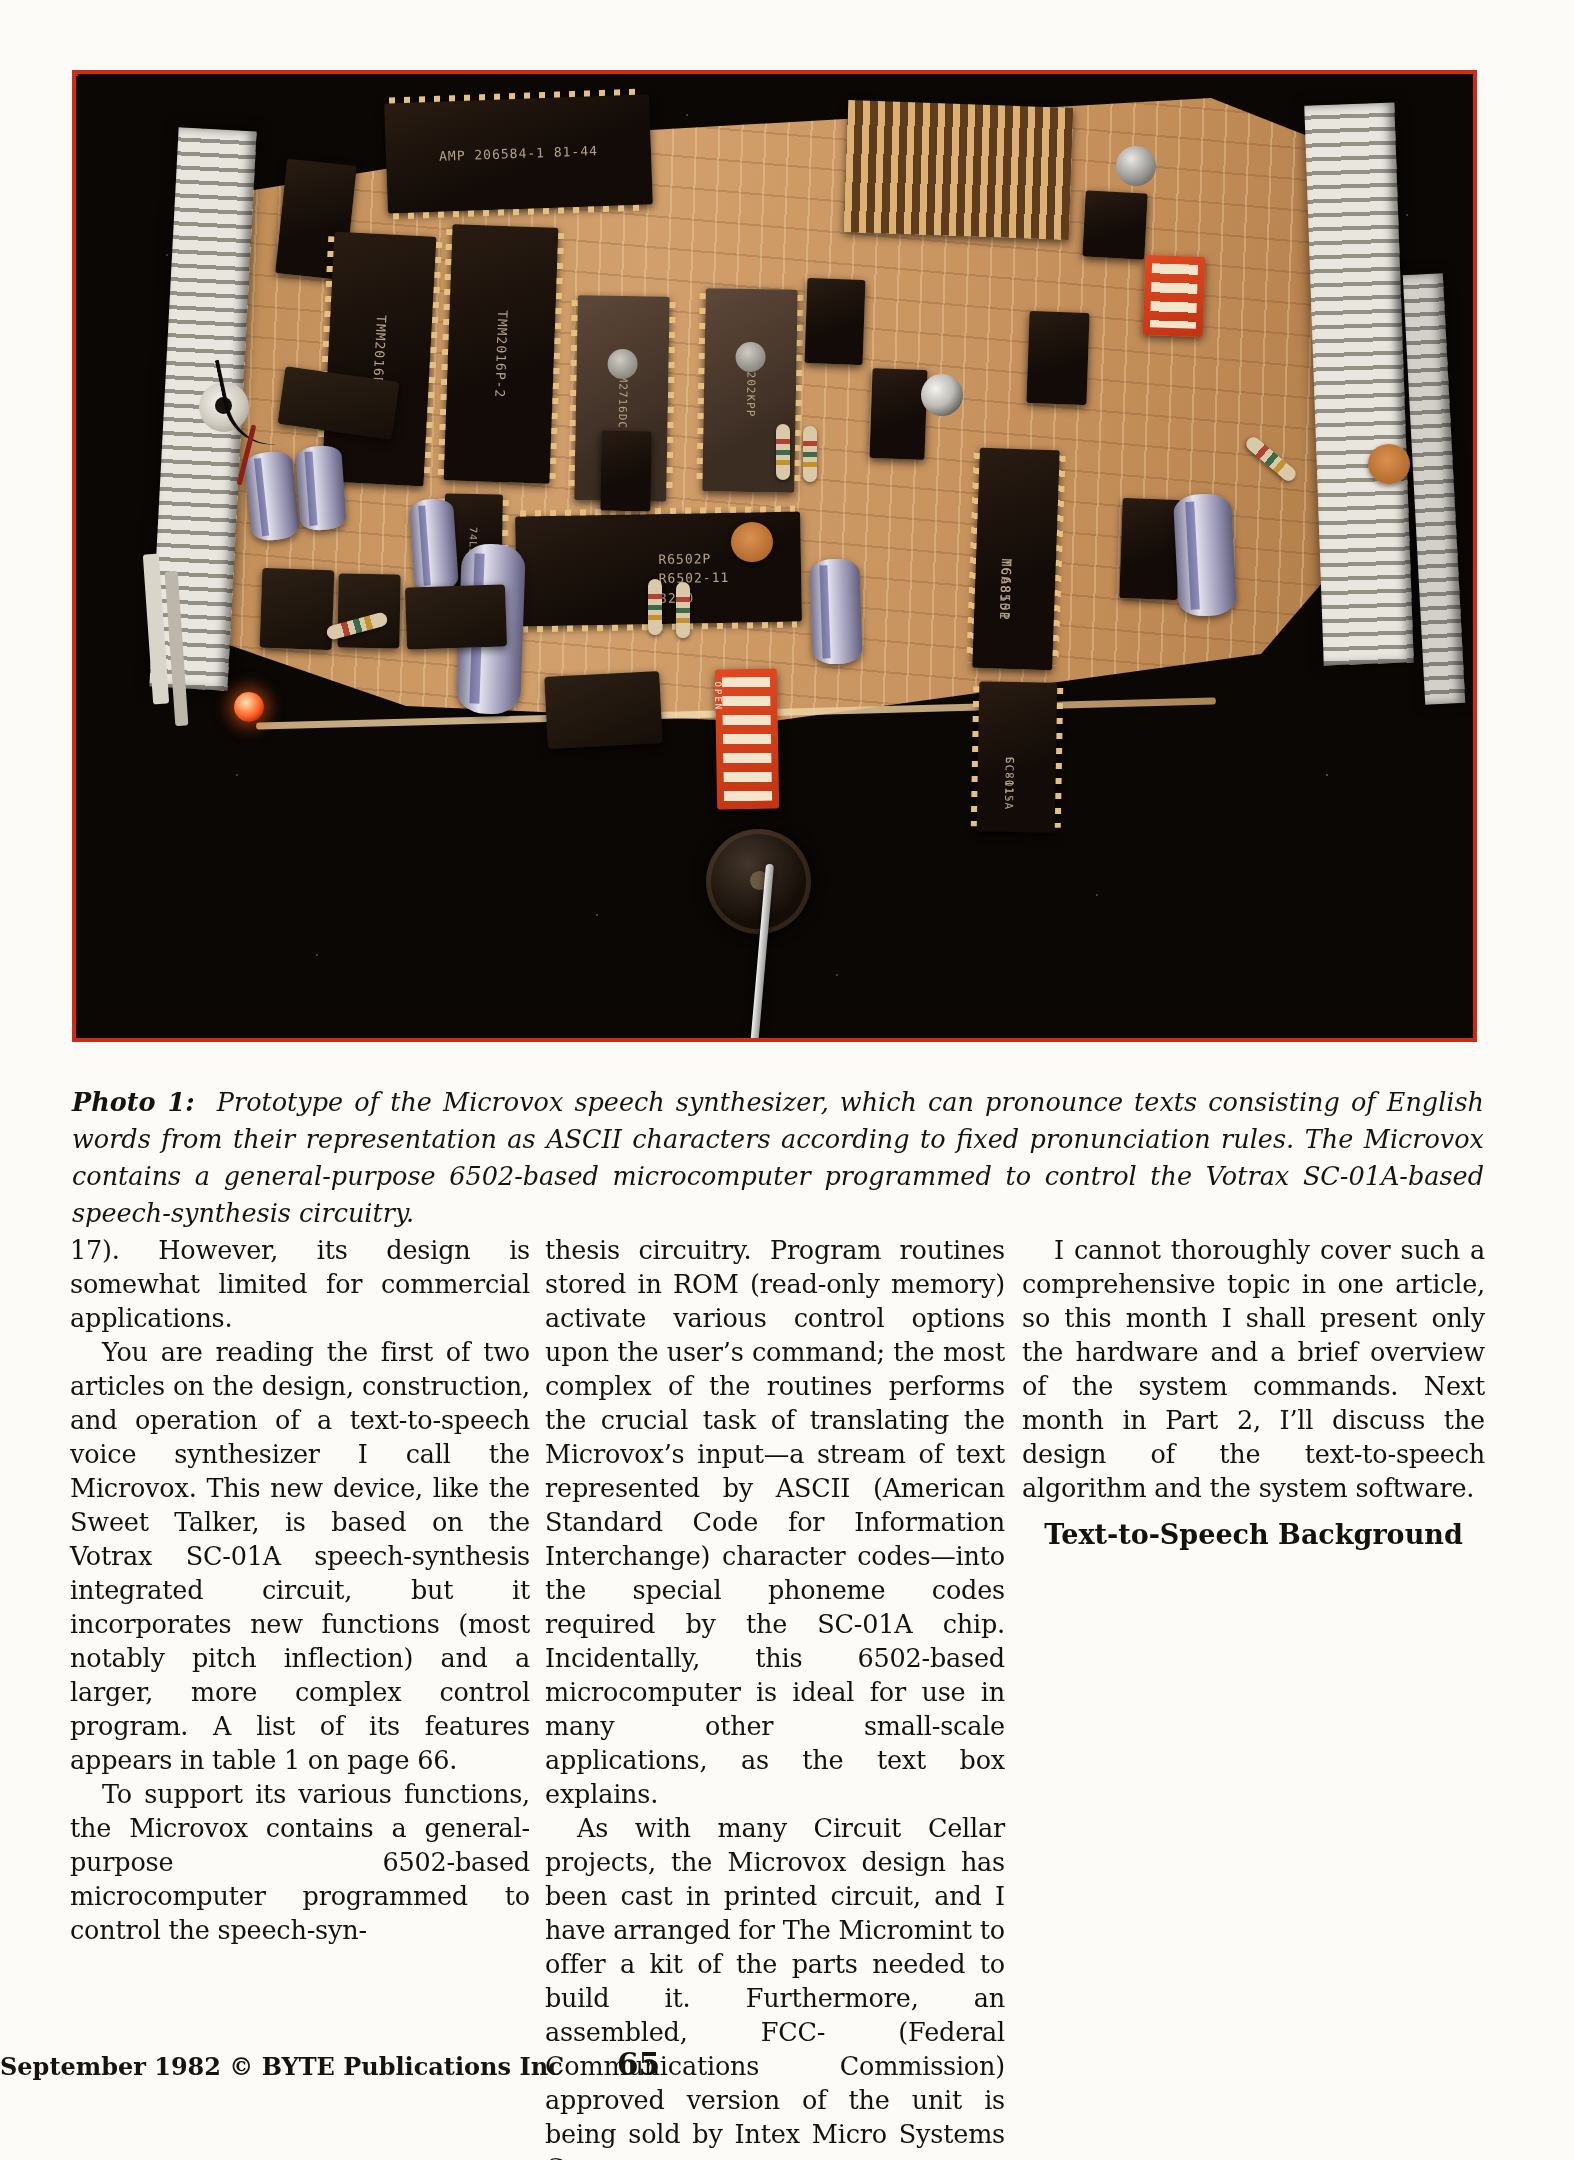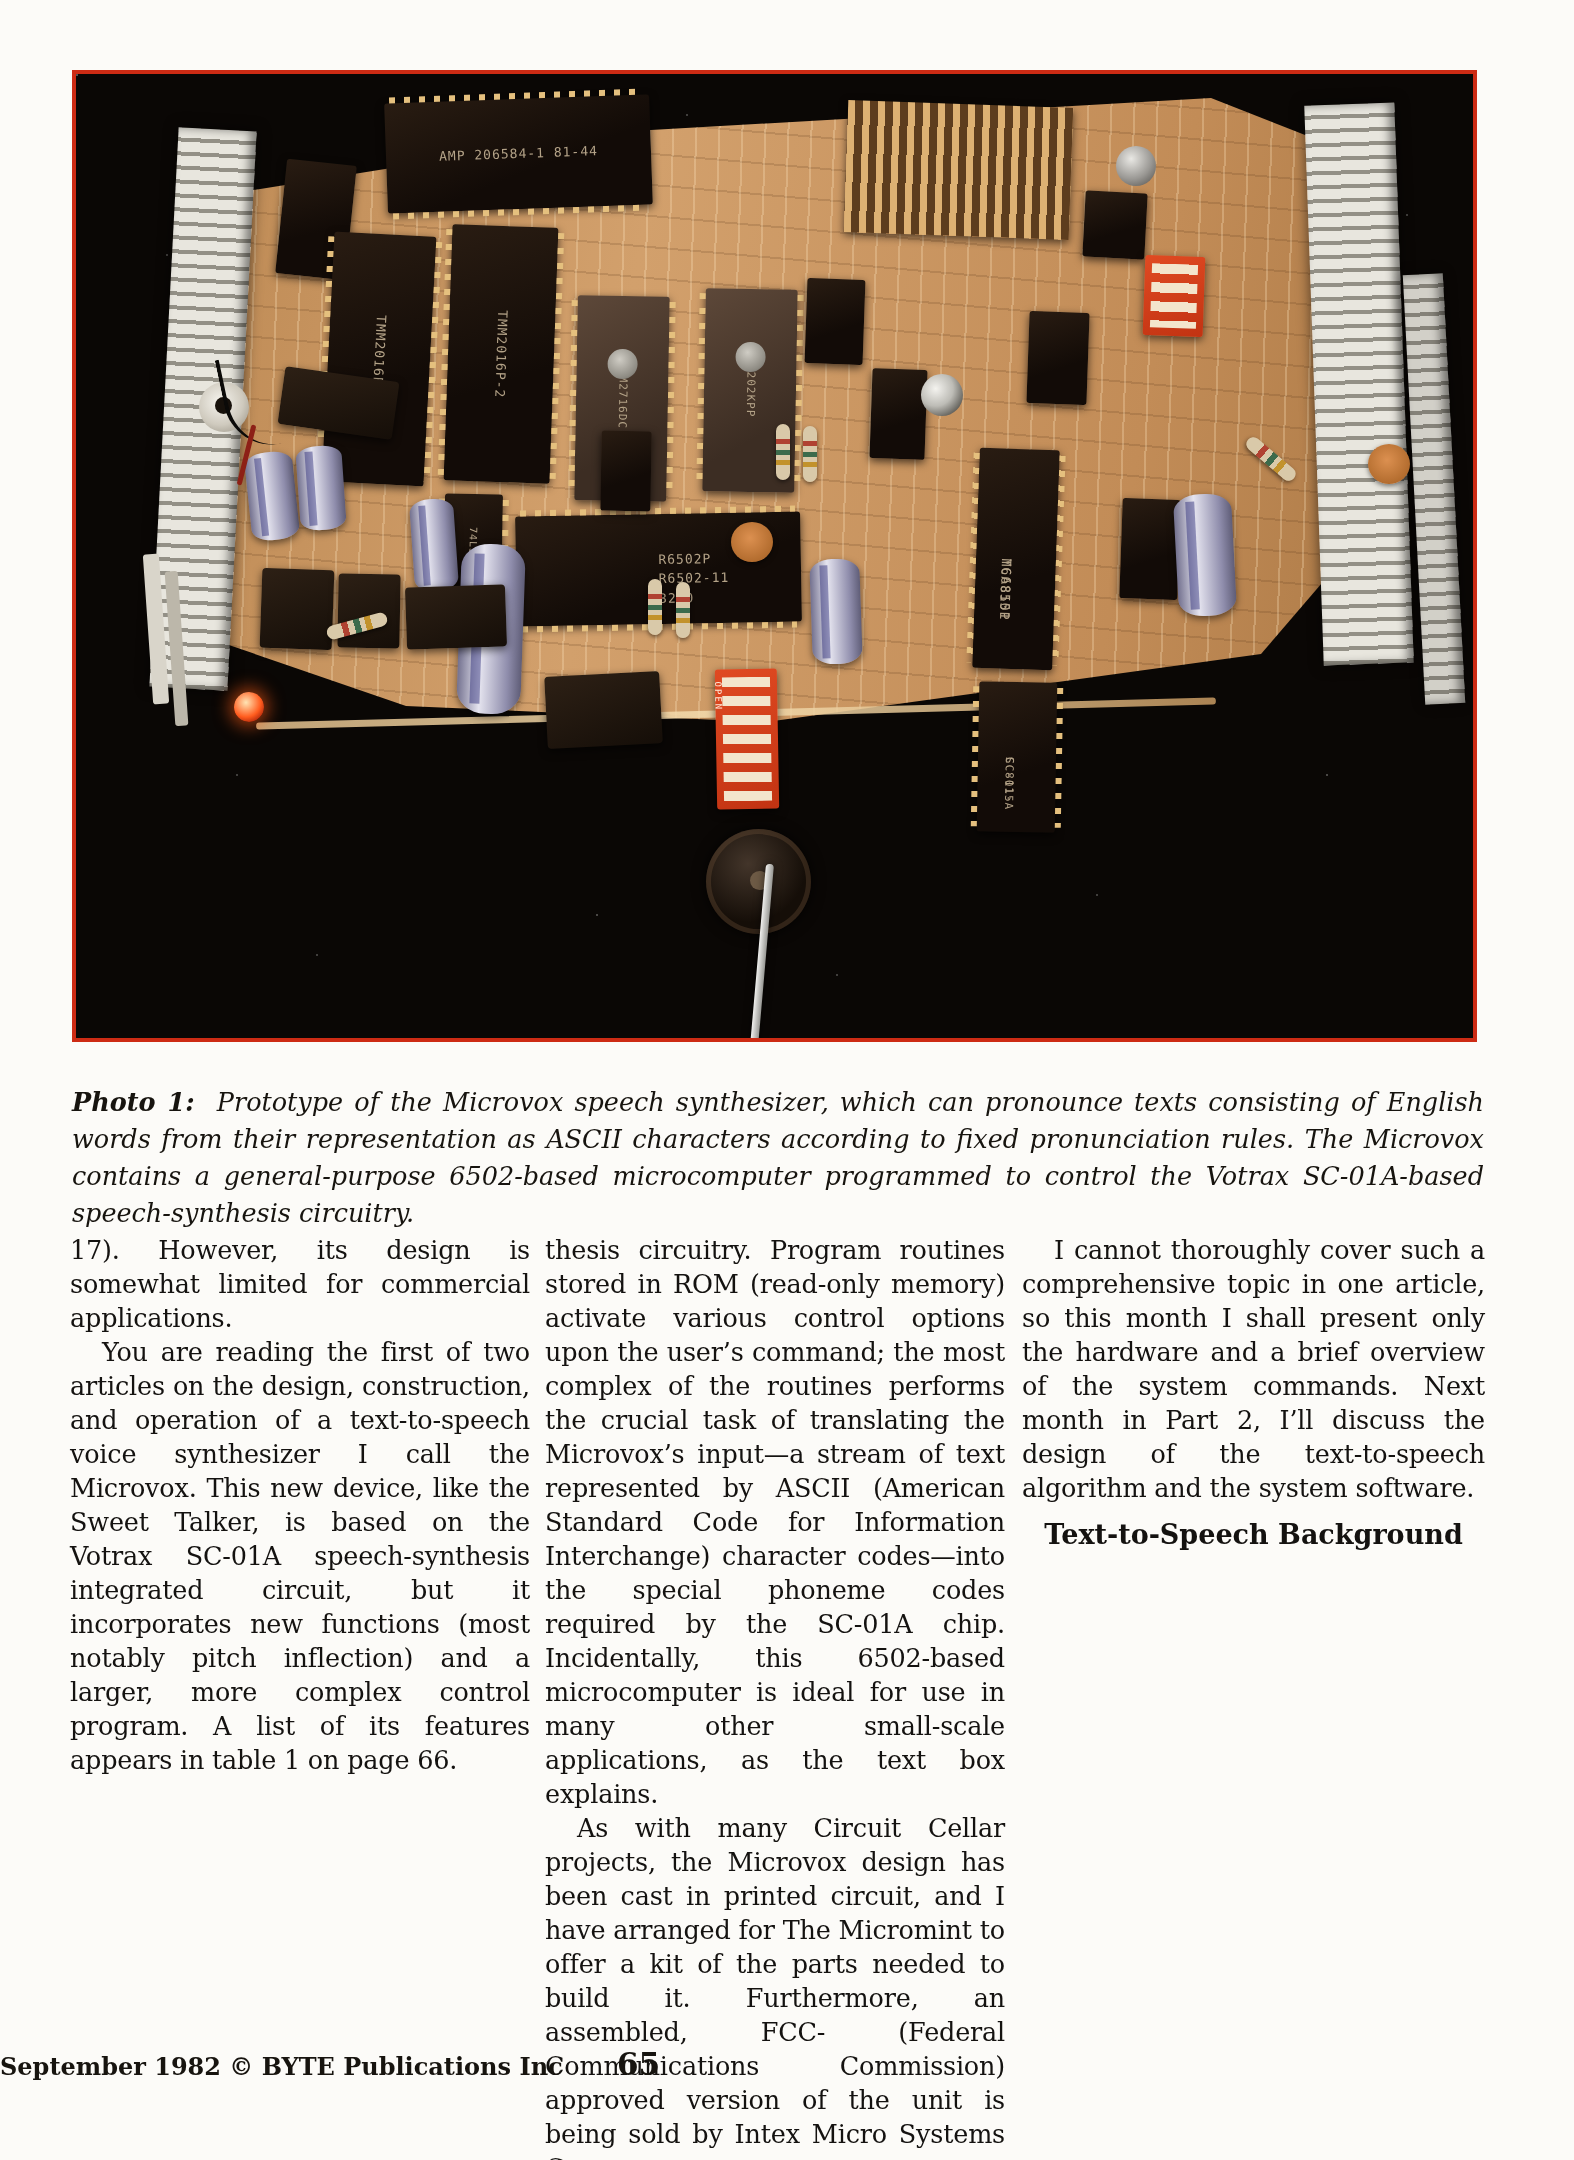--- a/index.html
+++ b/index.html
@@ -198,20 +198,21 @@
   <div class="lever" style="left:690px;top:790px;height:330px;transform:rotate(5deg);"></div>
   <div class="wireb" style="left:148px;top:280px;width:52px;height:95px;transform:rotate(-12deg);"></div>
   <div class="wirer" style="left:168px;top:350px;height:62px;transform:rotate(14deg);"></div>
 </div>
 
 <p class="caption"><b>Photo 1:</b>&nbsp; <span>Prototype of the Microvox speech synthesizer, which can pronounce texts consisting of English words from their representation as ASCII characters according to fixed pronunciation rules. The Microvox contains a general-purpose 6502-based microcomputer programmed to control the Votrax SC-01A-based speech-synthesis circuitry.</span></p>
 
 <div class="col" id="col-1">
     <p>17). However, its design is somewhat limited for commercial applications.</p>
     <p class="indent">You are reading the first of two articles on the design, construction, and operation of a text-to-speech voice synthesizer I call the Microvox. This new device, like the Sweet Talker, is based on the Votrax SC-01A speech-synthesis integrated circuit, but it incorporates new functions (most notably pitch inflection) and a larger, more complex control program. A list of its features appears in table 1 on page 66.</p>
+    <p class="indent">To support its various functions, the Microvox contains a general-purpose 6502-based microcomputer programmed to control the speech-syn-</p>
   </div>
 <div class="col" id="col-2">
     <p>thesis circuitry. Program routines stored in ROM (read-only memory) activate various control options upon the user’s command; the most complex of the routines performs the crucial task of translating the Microvox’s input—a stream of text represented by ASCII (American Standard Code for Information Interchange) character codes—into the special phoneme codes required by the SC-01A chip. Incidentally, this 6502-based microcomputer is ideal for use in many other small-scale applications, as the text box explains.</p>
     <p class="indent">As with many Circuit Cellar projects, the Microvox design has been cast in printed circuit, and I have arranged for The Micromint to offer a kit of the parts needed to build it. Furthermore, an assembled, FCC- (Federal Communications Commission) approved version of the unit is being sold by Intex Micro Systems Cor-</p>
   </div>
 <div class="col" id="col-3">
     <p class="indent">I cannot thoroughly cover such a comprehensive topic in one article, so this month I shall present only the hardware and a brief overview of the system commands. Next month in Part 2, I’ll discuss the design of the text-to-speech algorithm and the system software.</p>
     <h2>Text-to-Speech Background</h2>
   </div>
 

